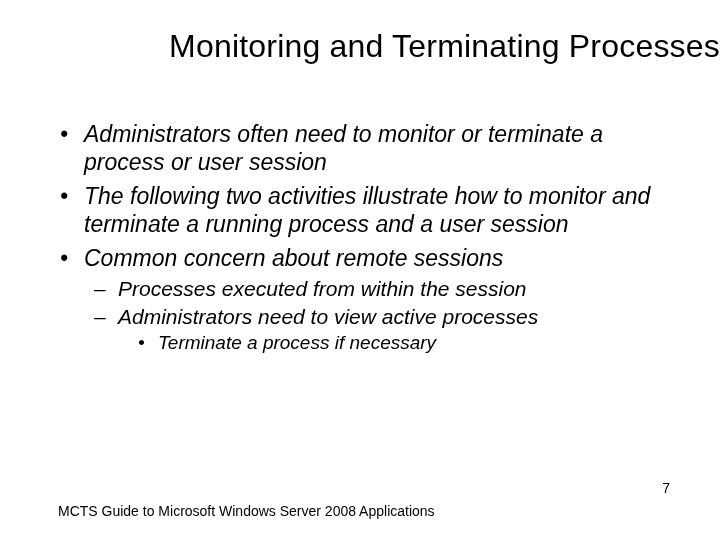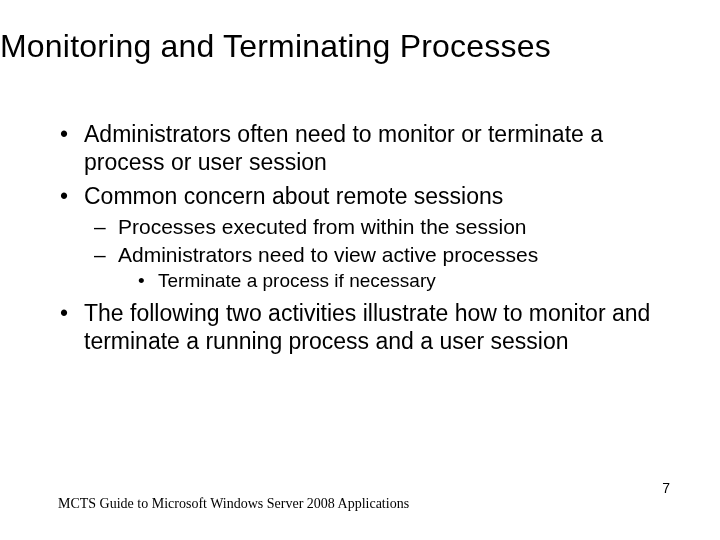--- a/index.html
+++ b/index.html
@@ -14,42 +14,43 @@
   }
   .slide {
     position: relative;
     width: 720px;
     height: 540px;
     box-sizing: border-box;
   }
   .title {
     position: absolute;
     top: 28px;
-    left: 0;
+    left: 16px;
     right: 0;
-    text-align: left;
+    text-align: right;
     font-size: 32px;
     font-weight: 400;
     letter-spacing: 0.2px;
   }
   .body {
     position: absolute;
     top: 120px;
     left: 58px;
     right: 40px;
     font-size: 23px;
     line-height: 1.22;
   }
   ul { margin: 0; padding: 0; list-style: none; }
   li { margin: 0; padding: 0; }
   .lvl1 > li {
     position: relative;
     padding-left: 26px;
     margin-bottom: 6px;
     font-size: 23px;
+    font-style: italic;
   }
   .lvl1 > li::before {
     content: "•";
     position: absolute;
     left: 2px;
     top: 0;
     font-size: 23px;
   }
   .lvl2 {
     margin-top: 4px;
@@ -81,25 +82,24 @@
   .lvl3 > li::before {
     content: "•";
     position: absolute;
     left: 2px;
     top: 0;
     font-size: 19px;
   }
   .footer-left {
     position: absolute;
     left: 58px;
-    bottom: 28px;
+    bottom: 20px;
     font-size: 14px;
     line-height: 1.25;
     max-width: 420px;
-    font-family: Liberation Serif, serif;
   }
   .footer-right {
     position: absolute;
     right: 50px;
     bottom: 44px;
     font-size: 14px;
   }
 </style>
 </head>
 <body>
@@ -107,38 +107,38 @@
 <div class="slide">
 
   <div class="title">Monitoring and Terminating Processes</div>
 
   <div class="body">
     <ul class="lvl1">
       <li>
         <span>Administrators often need to monitor or terminate a process or user session</span>
       </li>
       <li>
+        <span>The following two activities illustrate how to monitor and terminate a running process and a user session</span>
+      </li>
+      <li>
         <span>Common concern about remote sessions</span>
         <ul class="lvl2">
           <li>
             <span>Processes executed from within the session</span>
           </li>
           <li>
             <span>Administrators need to view active processes</span>
             <ul class="lvl3">
               <li>
                 <span>Terminate a process if necessary</span>
               </li>
             </ul>
           </li>
         </ul>
       </li>
-      <li>
-        <span>The following two activities illustrate how to monitor and terminate a running process and a user session</span>
-      </li>
     </ul>
   </div>
 
   <div class="footer-left">
     <div>MCTS Guide to Microsoft Windows Server 2008 Applications</div>
   </div>
 
   <div class="footer-right">7</div>
 
 </div>

